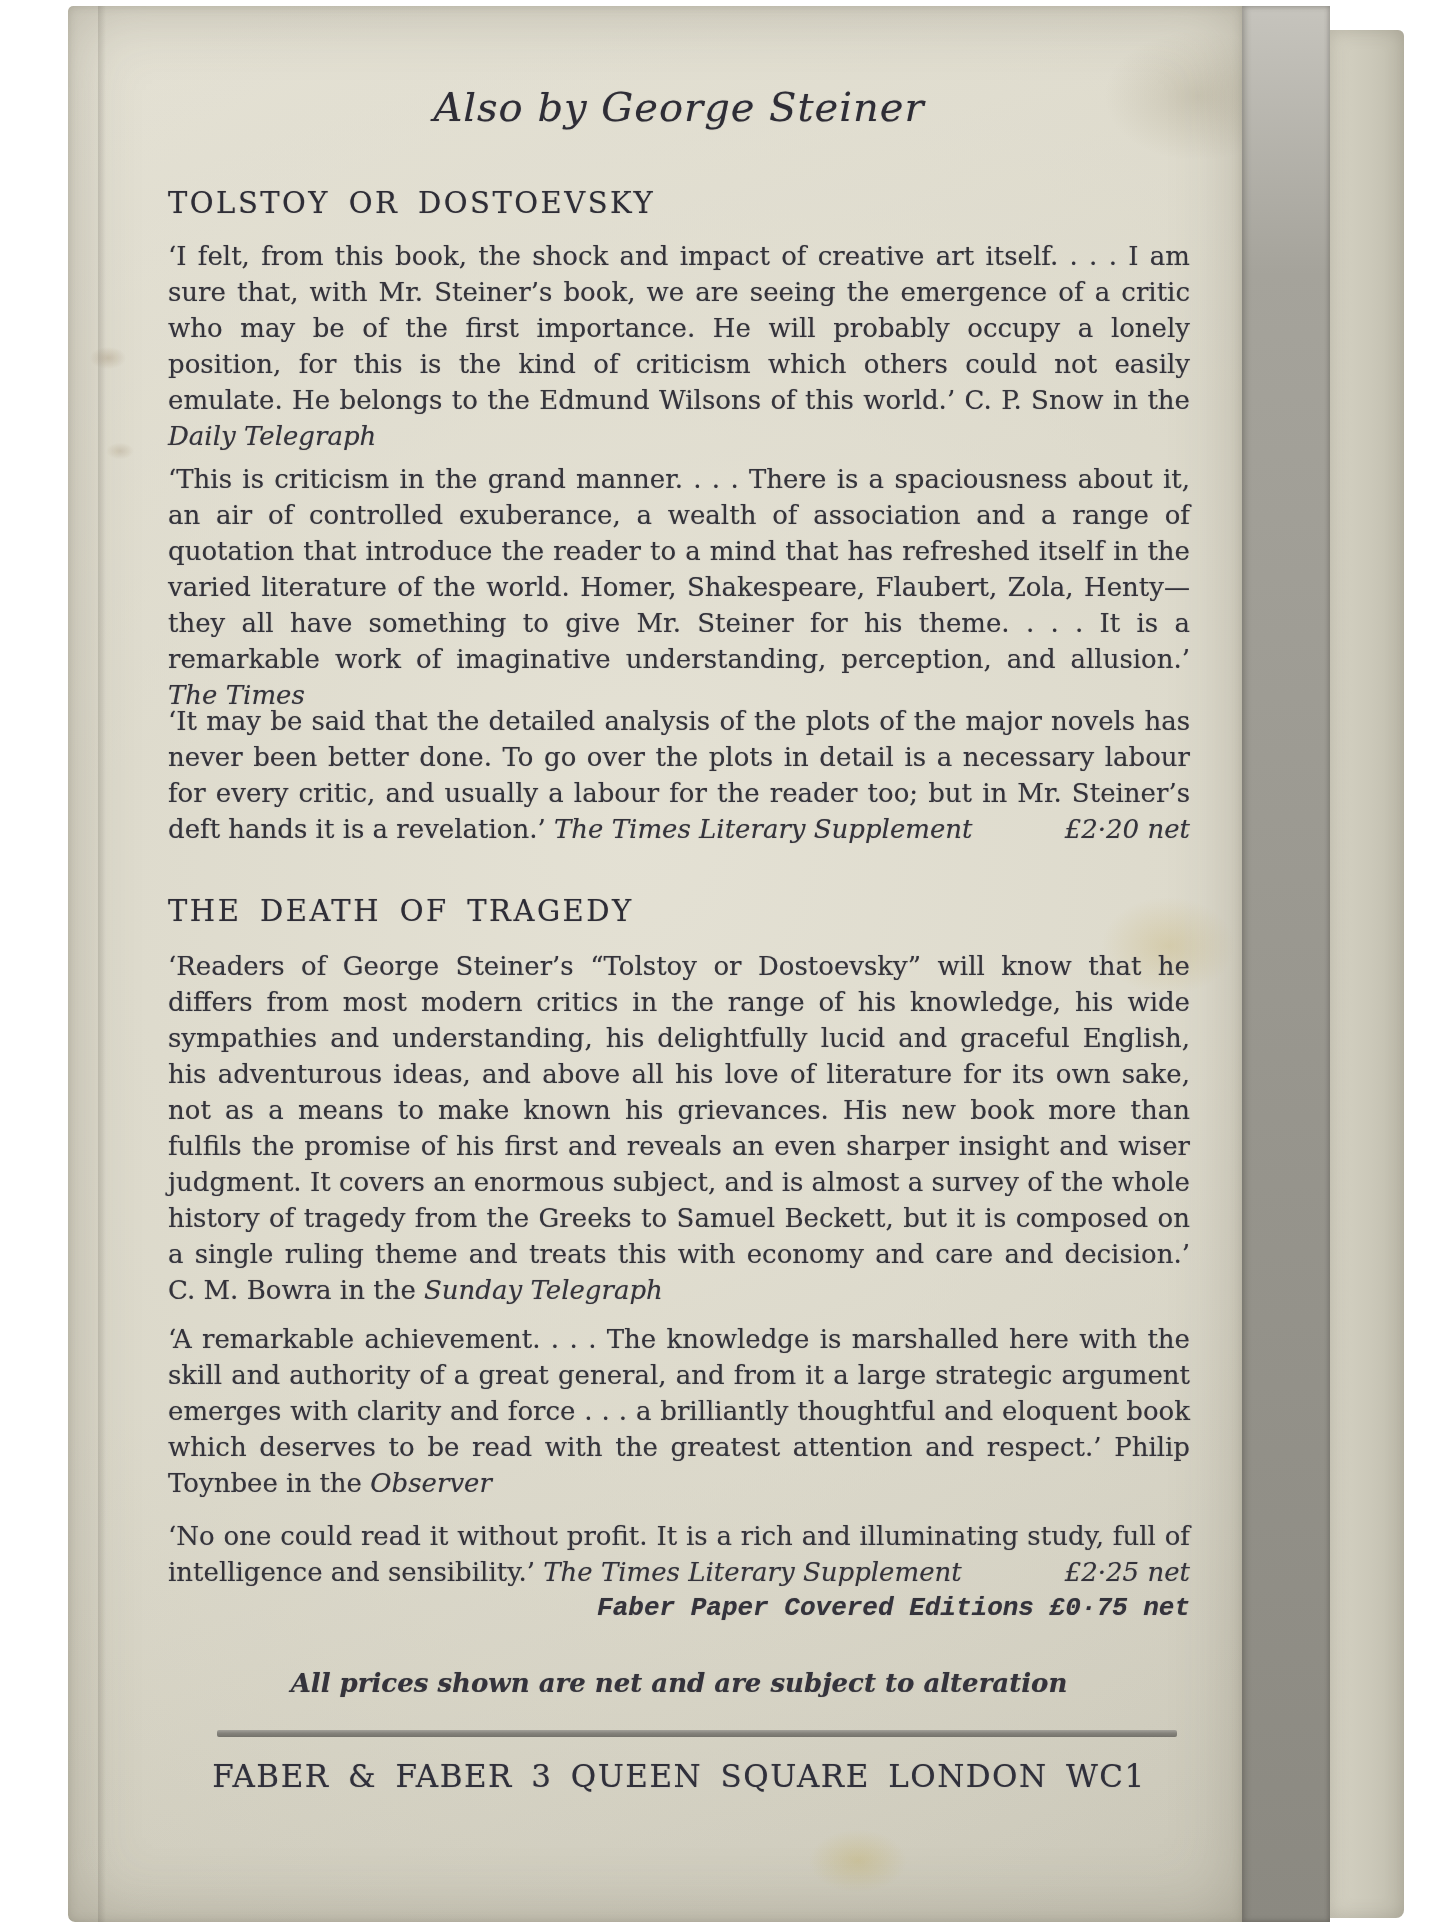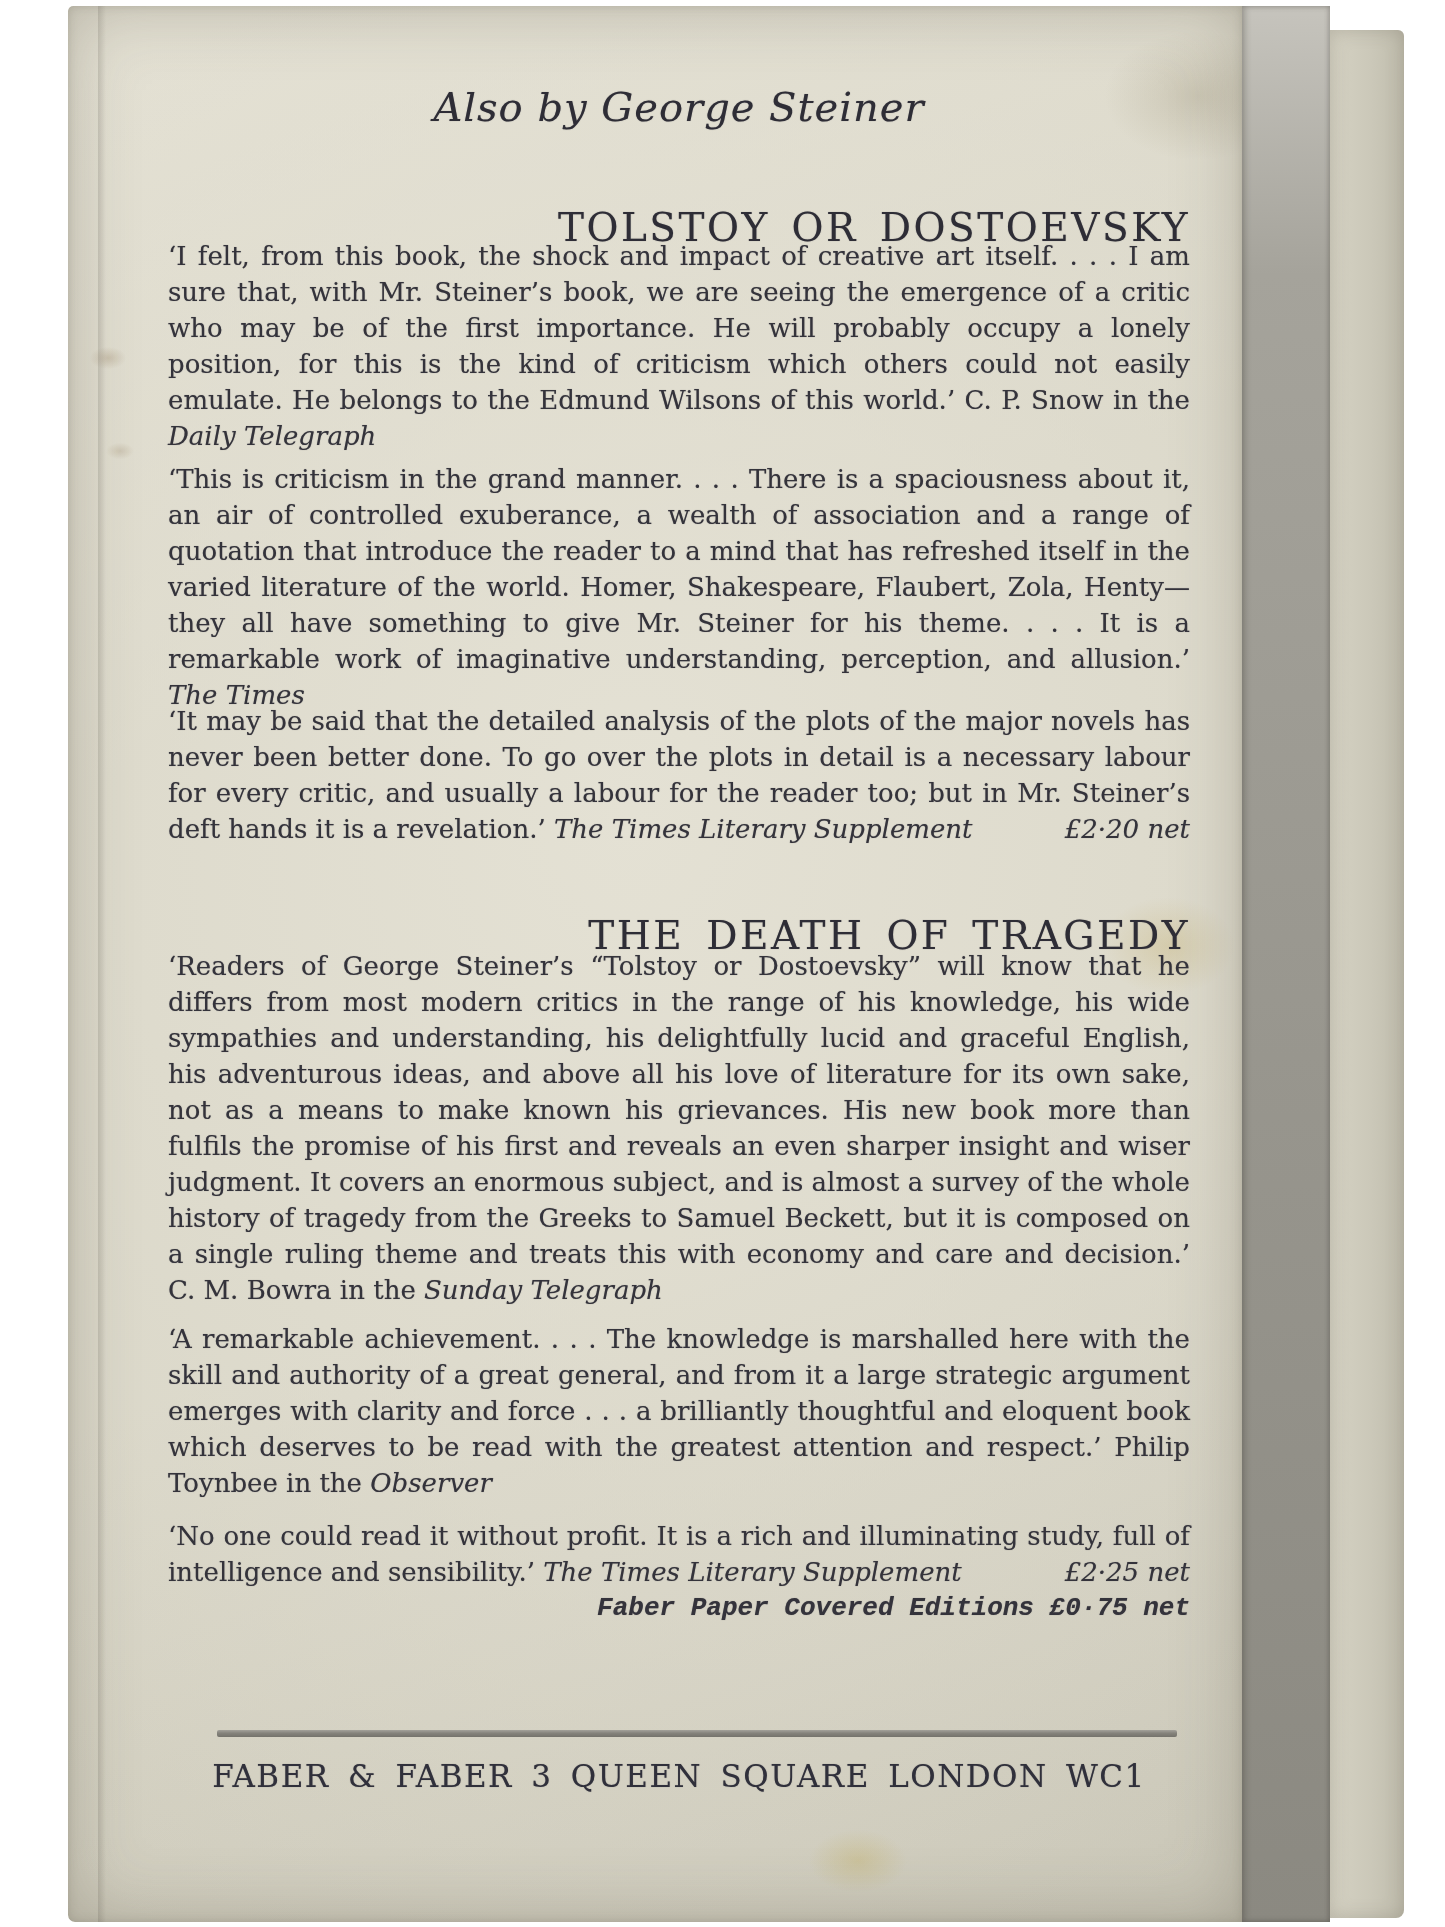--- a/index.html
+++ b/index.html
@@ -39,21 +39,21 @@
   .text-col{
     position:absolute;left:100px;top:0;width:1022px;height:1916px;
     color:var(--ink);
     text-shadow:0 0 1px rgba(52,51,60,.45);
   }
   .text-col > *{position:absolute;left:0;width:100%;margin:0;}
   .title{
     top:78px;text-align:center;font-style:italic;font-size:40px;letter-spacing:1px;color:var(--heading-ink);
   }
   .heading{
-    text-align:right;font-size:39px;letter-spacing:2.5px;word-spacing:7px;color:var(--heading-ink);margin-top:19px;
+    text-align:left;font-size:29px;letter-spacing:2.5px;word-spacing:7px;color:var(--heading-ink);
   }
   .h1{top:180px;}
   .h2{top:888px;}
   .para{
     font-size:26px;line-height:36px;text-align:justify;
   }
   .p1{top:232px;}
   .p2{top:455px;}
   .p3{top:697px;}
   .p4{top:942px;}
@@ -86,19 +86,20 @@
       <div class="title">Also by George Steiner</div>
       <div class="heading h1">TOLSTOY OR DOSTOEVSKY</div>
       <p class="para p1"><span>‘I felt, from this book, the shock and impact of creative art itself.&nbsp;.&nbsp;.&nbsp;. I am sure that, with Mr. Steiner’s book, we are seeing the emergence of a critic who may be of the first importance. He will probably occupy a lonely position, for this is the kind of criticism which others could not easily emulate. He belongs to the Edmund Wilsons of this world.’ C. P. Snow in the </span><span class="it">Daily Telegraph</span></p>
       <p class="para p2"><span>‘This is criticism in the grand manner.&nbsp;.&nbsp;.&nbsp;. There is a spaciousness about it, an air of controlled exuberance, a wealth of association and a range of quotation that introduce the reader to a mind that has refreshed itself in the varied literature of the world. Homer, Shakespeare, Flaubert, Zola, Henty—they all have something to give Mr. Steiner for his theme.&nbsp;.&nbsp;.&nbsp;. It is a remarkable work of imaginative understanding, perception, and allusion.’ </span><span class="it">The Times</span></p>
       <p class="para p3"><span>‘It may be said that the detailed analysis of the plots of the major novels has never been better done. To go over the plots in detail is a necessary labour for every critic, and usually a labour for the reader too; but in Mr. Steiner’s deft hands it is a revelation.’ </span><span class="it">The Times Literary Supplement</span><span class="it right">£2·20 net</span></p>
       <div class="heading h2">THE DEATH OF TRAGEDY</div>
       <p class="para p4"><span>‘Readers of George Steiner’s “Tolstoy or Dostoevsky” will know that he differs from most modern critics in the range of his knowledge, his wide sympathies and understanding, his delightfully lucid and graceful English, his adventurous ideas, and above all his love of literature for its own sake, not as a means to make known his grievances. His new book more than fulfils the promise of his first and reveals an even sharper insight and wiser judgment. It covers an enormous subject, and is almost a survey of the whole history of tragedy from the Greeks to Samuel Beckett, but it is composed on a single ruling theme and treats this with economy and care and decision.’ C. M. Bowra in the </span><span class="it">Sunday Telegraph</span></p>
       <p class="para p5"><span>‘A remarkable achievement.&nbsp;.&nbsp;.&nbsp;. The knowledge is marshalled here with the skill and authority of a great general, and from it a large strategic argument emerges with clarity and force&nbsp;.&nbsp;.&nbsp;. a brilliantly thoughtful and eloquent book which deserves to be read with the greatest attention and respect.’ Philip Toynbee in the </span><span class="it">Observer</span></p>
       <p class="para p6"><span>‘No one could read it without profit. It is a rich and illuminating study, full of intelligence and sensibility.’ </span><span class="it">The Times Literary Supplement</span><span class="it right">£2·25 net</span></p>
       <div class="faber-line"><span>Faber Paper Covered Editions £0·75 net</span></div>
+      <div class="note">All prices shown are net and are subject to alteration</div>
       <div class="rule"></div>
       <div class="publisher">FABER &amp; FABER 3 QUEEN SQUARE LONDON WC1</div>
     </div>
   </div>
   <div class="spine"></div>
   <div class="edge"></div>
 </div>
 
 </body></html>

